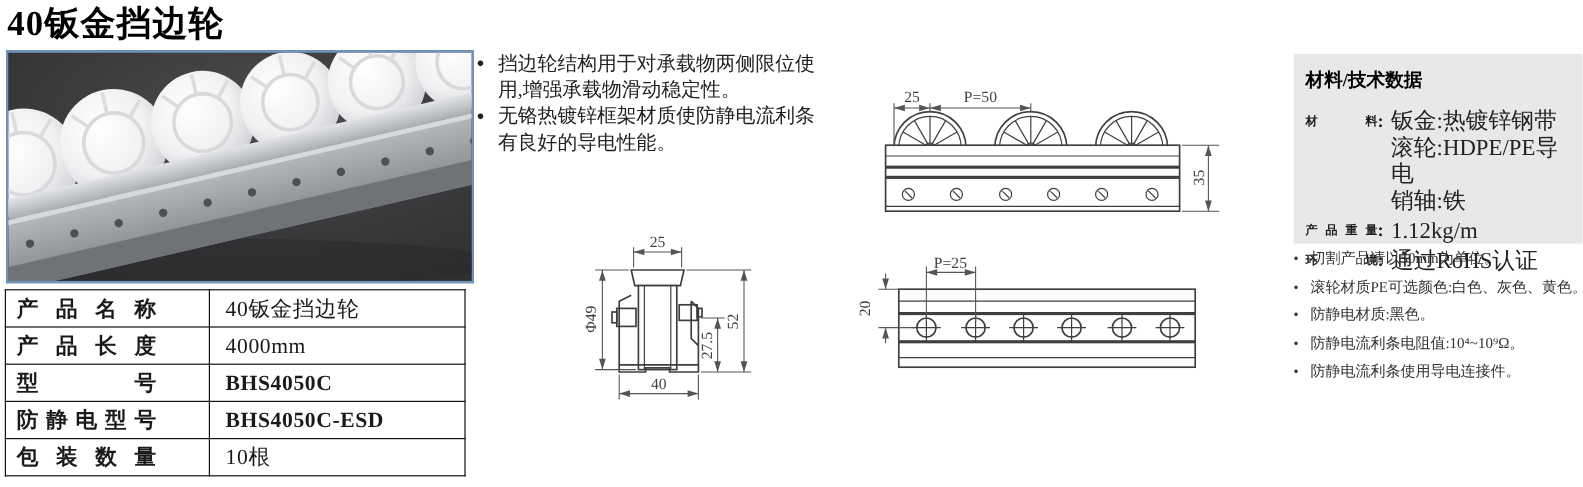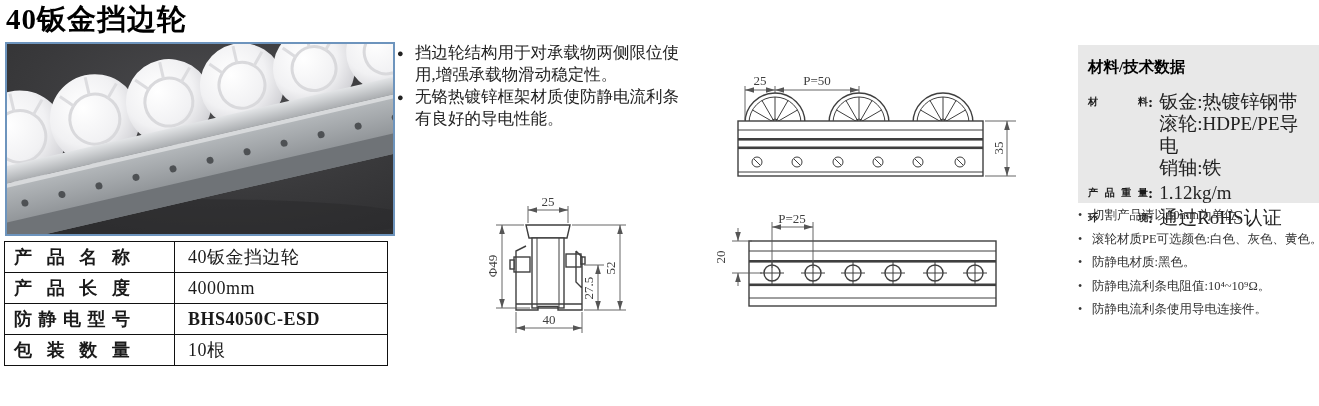--- a/index.html
+++ b/index.html
@@ -355,20 +355,24 @@
     <tbody>
       <tr>
         <td class="lbl"><span class="jlabel">产品名称</span></td>
         <td class="val">40钣金挡边轮</td>
       </tr>
       <tr>
         <td class="lbl"><span class="jlabel">产品长度</span></td>
         <td class="val">4000mm</td>
       </tr>
       <tr>
+        <td class="lbl"><span class="jlabel">型号</span></td>
+        <td class="val val-bold">BHS4050C</td>
+      </tr>
+      <tr>
         <td class="lbl"><span class="jlabel">防静电型号</span></td>
         <td class="val val-bold">BHS4050C-ESD</td>
       </tr>
       <tr>
         <td class="lbl"><span class="jlabel">包装数量</span></td>
         <td class="val">10根</td>
       </tr>
     </tbody>
   </table>
 

